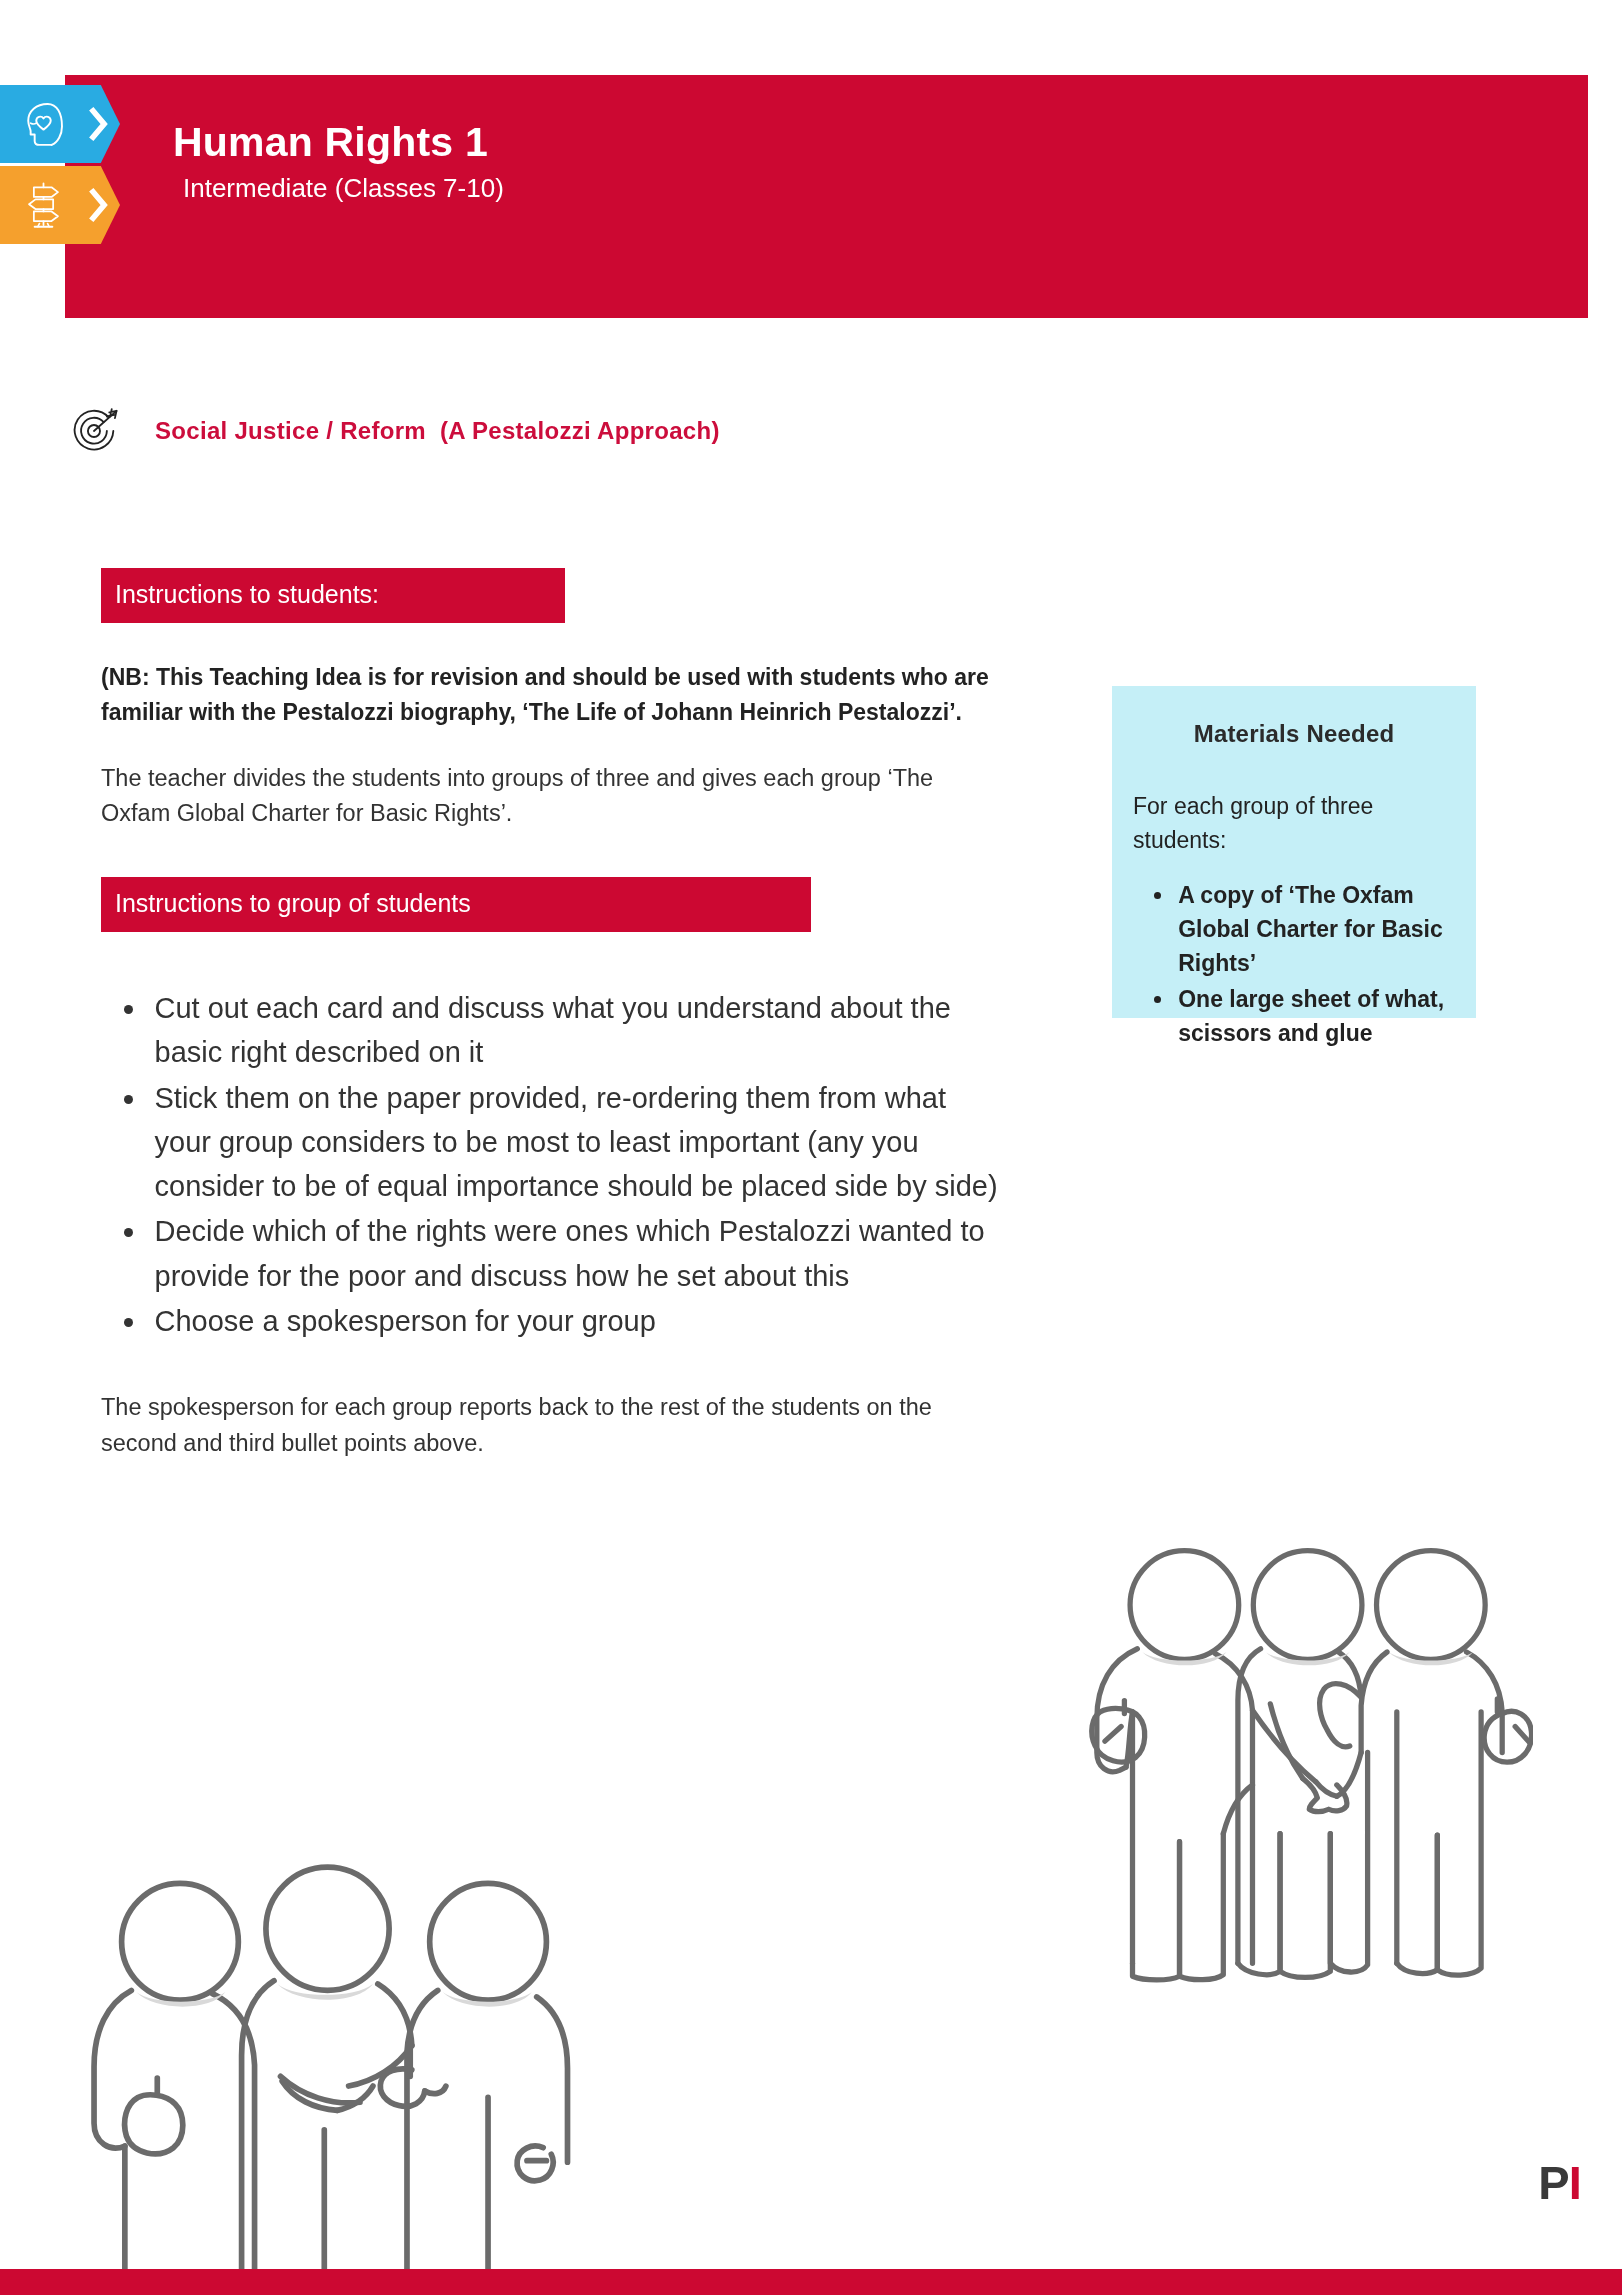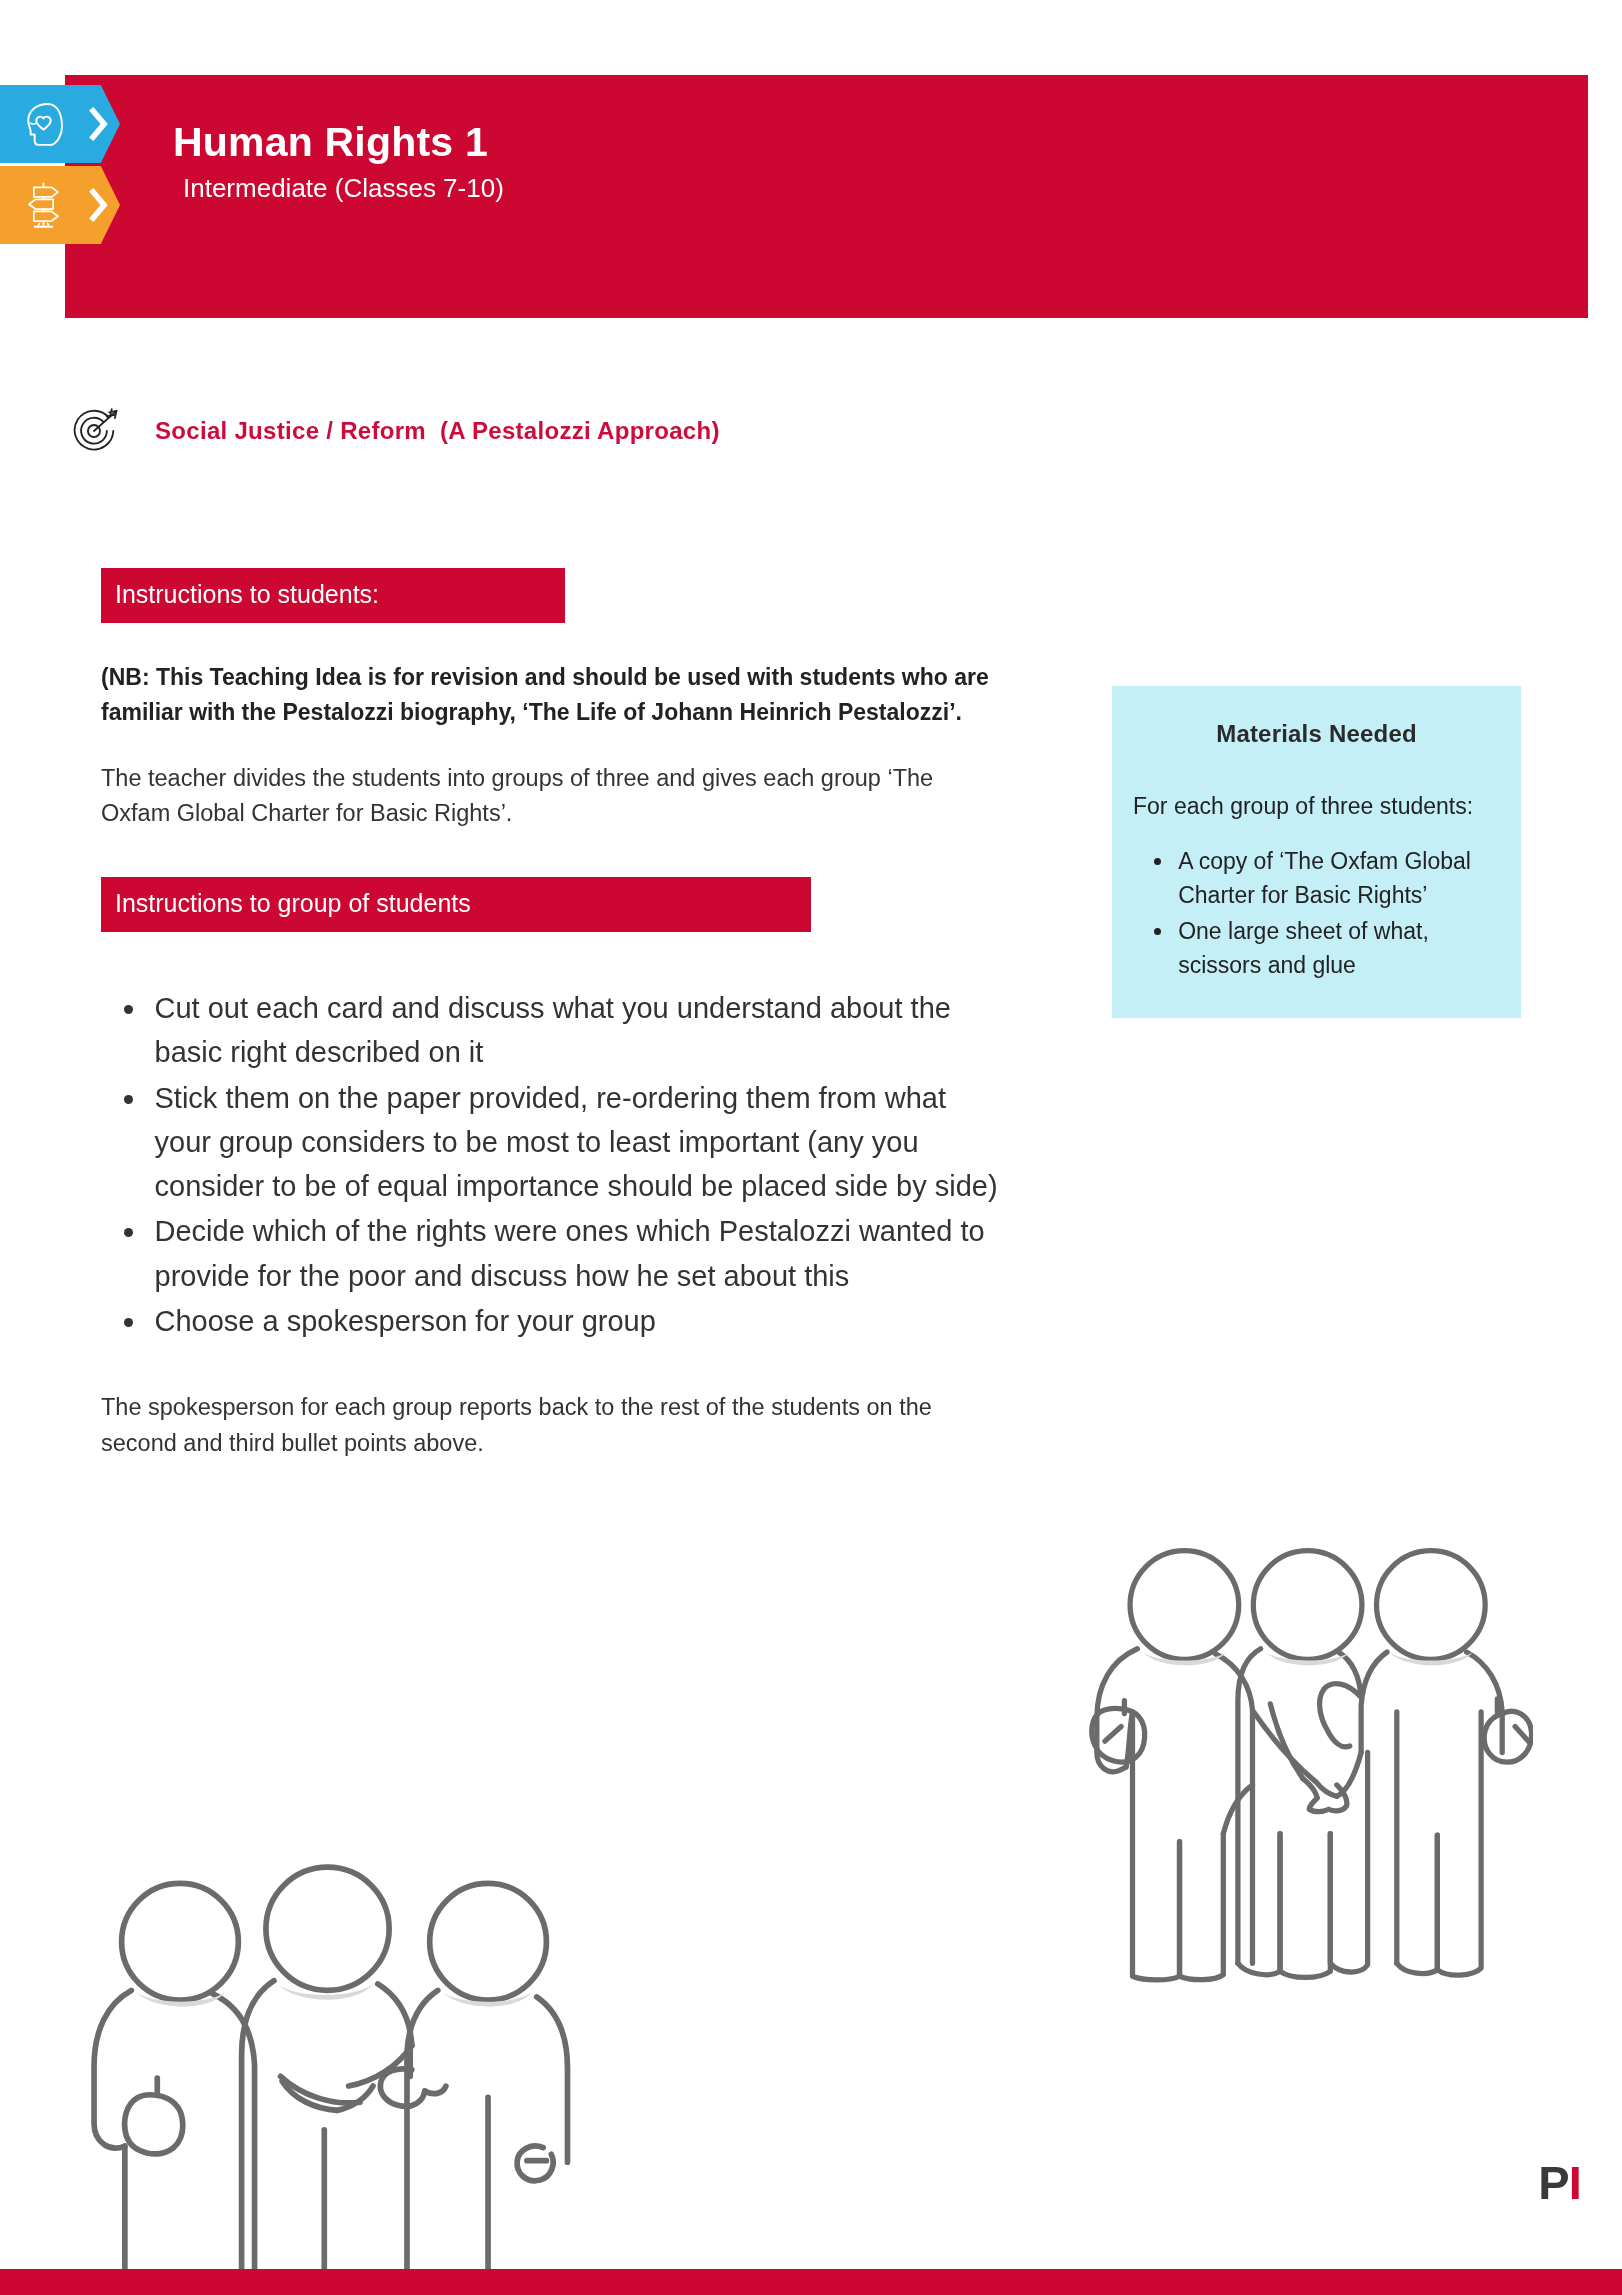--- a/index.html
+++ b/index.html
@@ -150,21 +150,21 @@
   .sp-38 { height: 31px; }
   .sp-46 { height: 37px; }
   .sp-56 { height: 45px; }
   .sp-66 { height: 54px; }
 
   
   .materials {
     position: absolute;
     left: 1112px;
     top: 686px;
-    width: 409px;
+    width: 364px;
     height: 332px;
     background: #C5EFF7;
     box-sizing: border-box;
     padding: 34px 21px 16px 21px;
   }
   .materials-title {
     text-align: center;
     font-size: 24px;
     font-weight: bold;
     color: #2b2b2b;
@@ -176,20 +176,21 @@
     color: #222222;
     line-height: 1.48;
     margin: 0 0 21px 0;
   }
   .materials-list {
     margin: 0;
     padding-left: 42px;
     font-size: 23px;
     color: #222222;
     line-height: 1.48;
+    font-weight: bold;
   }
   .materials-list li { margin-bottom: 1.6px; padding-left: 3.2px; }
 
   
   .illo-right {
     position: absolute;
     left: 1079px;
     top: 1509px;
     width: 454px;
     height: 487px;

